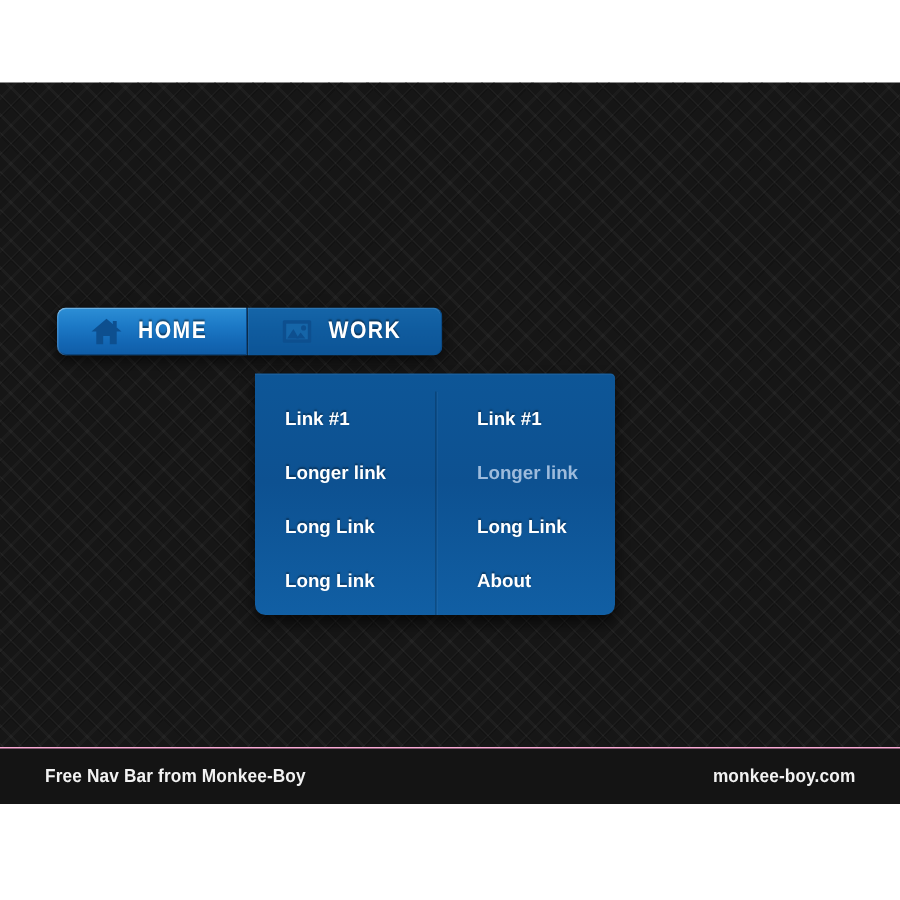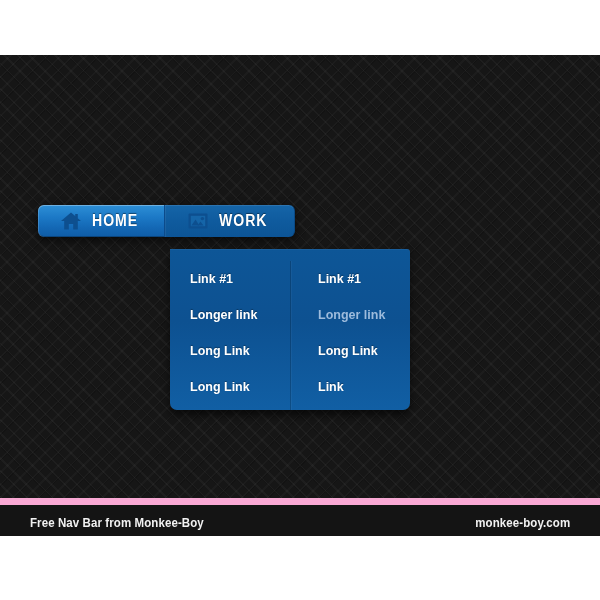--- a/index.html
+++ b/index.html
@@ -53,21 +53,21 @@
   }
 
   
   .footer-bar {
     position: absolute;
     left: 0;
     top: 498px;
     width: 600px;
     height: 38px;
     background: #141414;
-    border-top: 7px solid #f9a8d4;
+    border-top: 1px solid #f9a8d4;
     box-sizing: border-box;
   }
   .footer-left, .footer-right {
     position: absolute;
     top: 11px;
     color: #f2f2f2;
     font-family: "Liberation Sans Narrow", "Liberation Sans", sans-serif;
     font-size: 12.5px;
     font-weight: bold;
     letter-spacing: 0.1px;
@@ -233,21 +233,21 @@
       <a class="dd-link">Link #1</a>
       <a class="dd-link">Longer link</a>
       <a class="dd-link">Long Link</a>
       <a class="dd-link">Long Link</a>
     </div>
 
     <div class="dd-col col-2">
       <a class="dd-link">Link #1</a>
       <a class="dd-link muted">Longer link</a>
       <a class="dd-link">Long Link</a>
-      <a class="dd-link">Link</a>
+      <a class="dd-link">About</a>
     </div>
 
   </div>
 
   <div class="footer-bar">
     <div class="footer-left">Free Nav Bar from Monkee-Boy</div>
     <div class="footer-right">monkee-boy.com</div>
   </div>
 
 </div>

